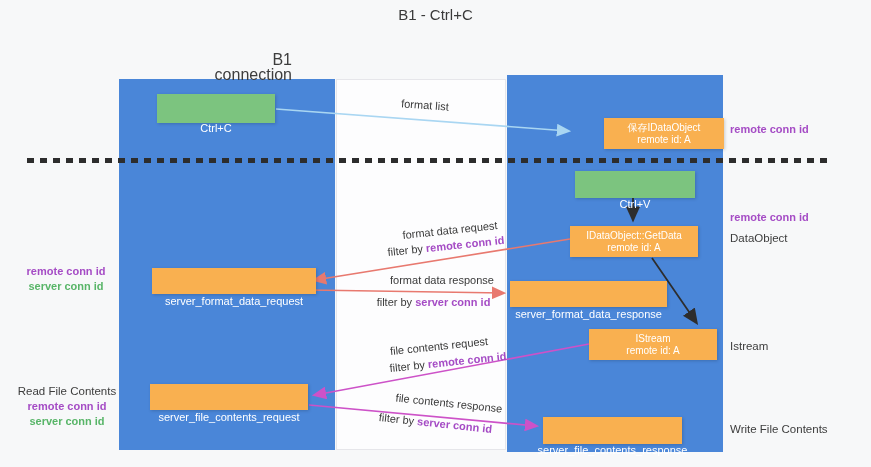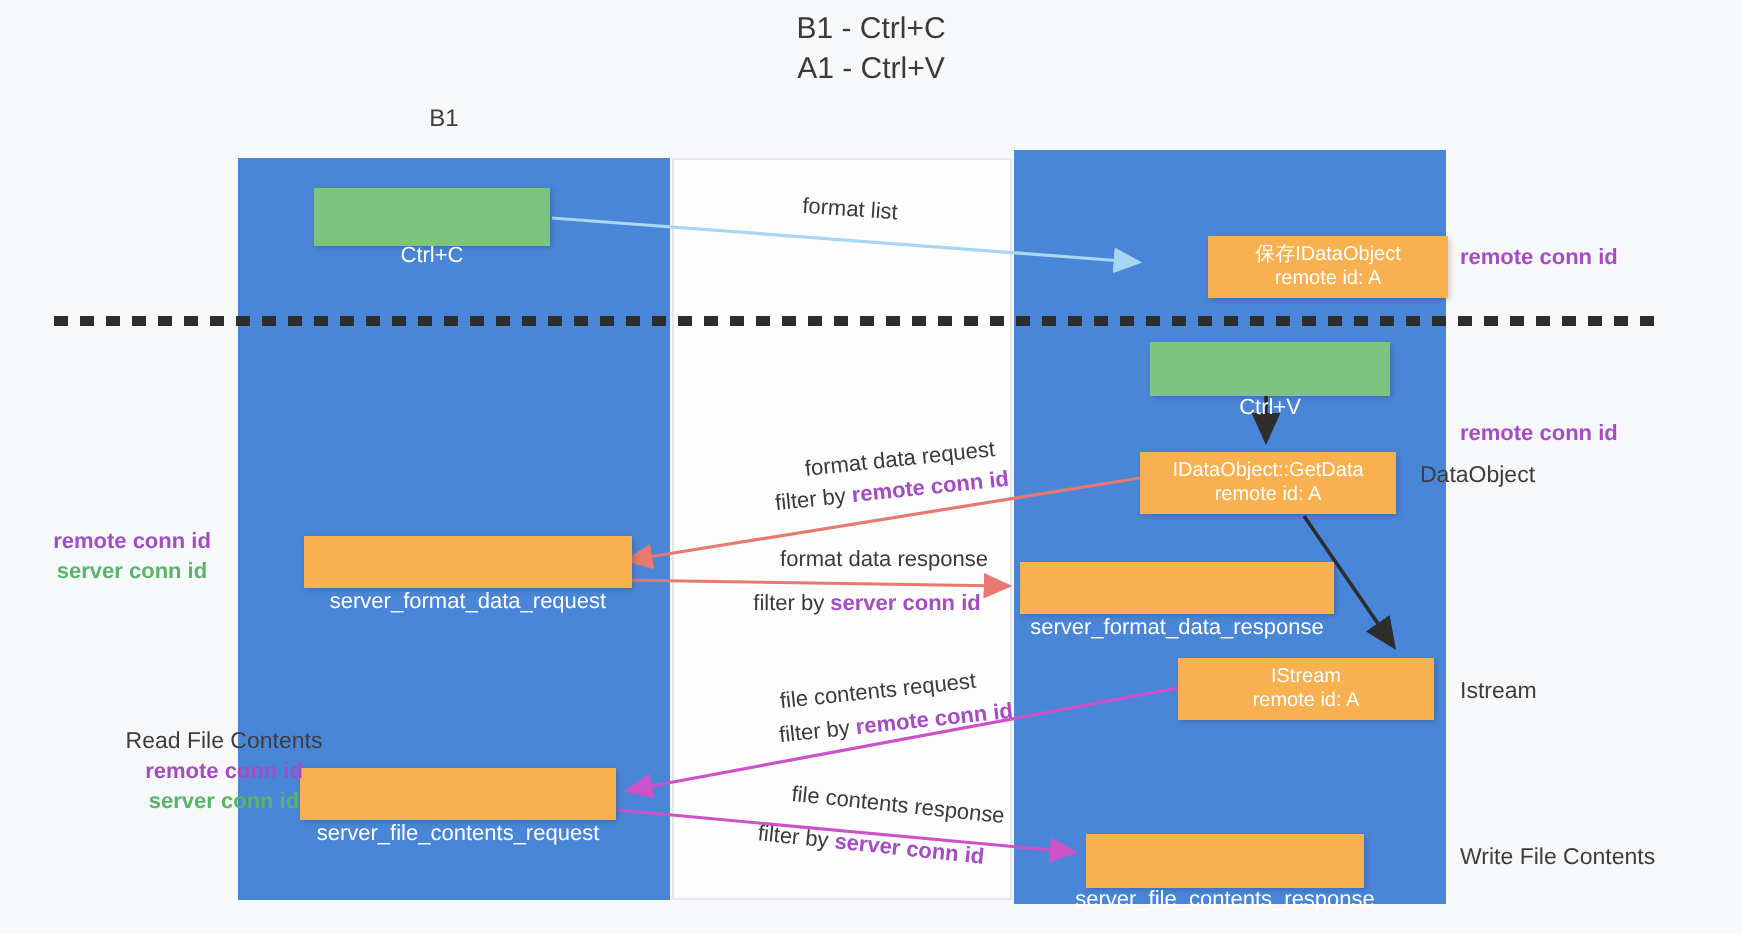--- a/index.html
+++ b/index.html
@@ -4,21 +4,21 @@
 <style>
   html,body{margin:0;padding:0;}
   body{
     width:871px;height:467px;position:relative;overflow:hidden;
     background:#f7f8f9;
     font-family:"Liberation Sans", sans-serif;
     color:#3a3a3a;
   }
   .abs{position:absolute;}
   .titleblock{left:0;top:5px;width:871px;text-align:center;font-size:15px;line-height:20px;color:#3a3a3a;}
-  .colheader{text-align:center;font-size:12px;line-height:15px;color:#3d3d3d;}
+  .colheader{text-align:right;font-size:16px;line-height:15px;color:#3d3d3d;}
   .bluecol{background:#4a86d8;}
   .midstrip{background:#fdfdfe;border:1px solid #e6e6ea;box-sizing:border-box;}
   .dashline{height:5px;background:repeating-linear-gradient(90deg,#2d2d2d 0 7px,transparent 7px 13px);}
   .box{
     display:flex;flex-direction:column;align-items:center;justify-content:center;
     color:#fff;text-align:center;box-sizing:border-box;
     box-shadow:1px 1px 3px rgba(0,0,0,.18);
   }
   .box.orange{background:#f9b050;}
   .box.green{background:#7cc47f;}
@@ -39,25 +39,25 @@
 <body>
 
 <div class="abs bluecol" style="left:119px;top:79px;width:216px;height:371px;"></div>
 <div class="abs midstrip" style="left:336px;top:79px;width:170px;height:371px;"></div>
 <div class="abs bluecol" style="left:507px;top:75px;width:216px;height:377px;"></div>
 
 <div class="abs dashline" style="left:27px;top:158px;width:805px;"></div>
 
 <div class="abs titleblock">
   <div>B1 - Ctrl+C</div>
-  <div>A1 - Ctrl+V</div>
 </div>
 
 <div class="abs colheader" style="left:152px;top:52px;width:140px;">
   <div>B1</div>
+  <div>connection</div>
 </div>
 <div class="abs colheader" style="left:545px;top:48px;width:140px;">
 </div>
 
 <svg class="overlay" width="871" height="467" viewBox="0 0 871 467">
   <defs>
     <marker id="m-blue" markerWidth="9" markerHeight="8" refX="7" refY="4" orient="auto">
         <path d="M0,0 L9,4 L0,8 z" fill="#a9d6f2"></path>
       </marker>
     <marker id="m-black" markerWidth="9" markerHeight="8" refX="7" refY="4" orient="auto">
@@ -137,23 +137,23 @@
 
 <div class="abs flabel rotpos" style="left:393px;top:397px;width:112px;">file contents response</div>
 <div class="abs flabel rotpos" style="left:378px;top:417px;width:115px;">
   <span>filter by </span><span class="purple">server conn id</span>
 </div>
 
 <div class="abs sidestack" style="left:20px;top:264px;width:92px;">
   <div class="purple">remote conn id</div>
   <div class="greentx">server conn id</div>
 </div>
-<div class="abs sidestack" style="left:16px;top:364px;width:102px;margin-left:45px;">
+<div class="abs sidestack" style="left:16px;top:384px;width:102px;">
   <div class="darktx">Read File Contents</div>
   <div class="purple">remote conn id</div>
   <div class="greentx">server conn id</div>
 </div>
 
 <div class="abs sidestack purple" style="left:730px;top:122px;">remote conn id</div>
 <div class="abs sidestack purple" style="left:730px;top:210px;">remote conn id</div>
-<div class="abs sidelabel" style="left:710px;top:232px;">DataObject</div>
+<div class="abs sidelabel" style="left:730px;top:232px;">DataObject</div>
 <div class="abs sidelabel" style="left:730px;top:340px;">Istream</div>
 <div class="abs sidelabel" style="left:730px;top:423px;">Write File Contents</div>
 
 </body></html>

